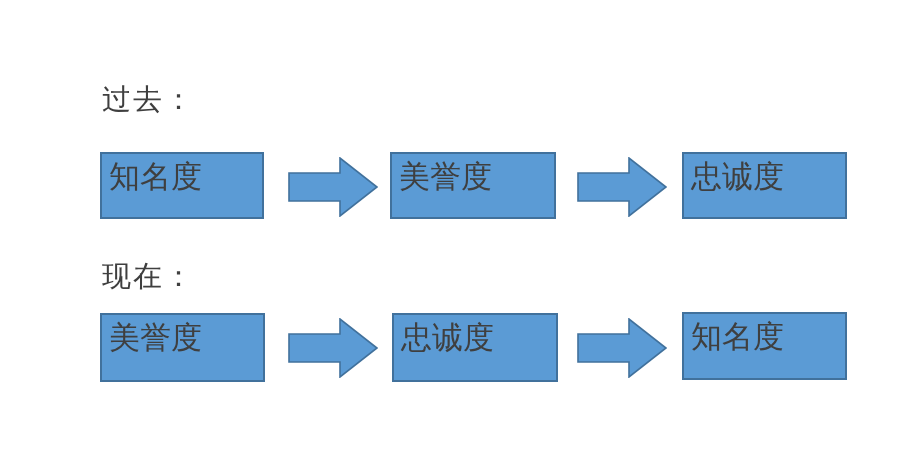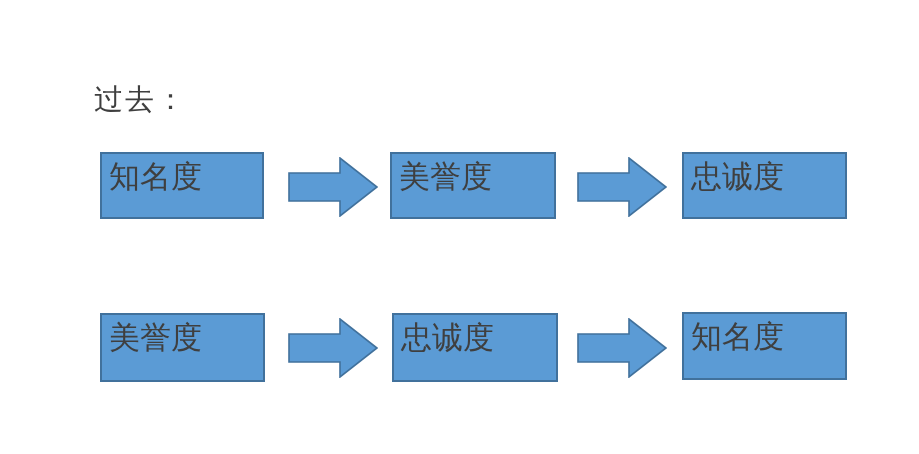--- a/index.html
+++ b/index.html
@@ -35,36 +35,37 @@
     stroke: var(--border, #41719c);
     stroke-width: 1.6;
     stroke-linejoin: miter;
   }
 </style>
 </head>
 <body>
 
 <div class="canvas" style="--bg: #ffffff; --fill: #5b9bd5; --border: #41719c; --text: #3f3f3f;">
 
-  <div class="row-label" style="left:94px; top:82px;text-align:right;">过去：</div>
+  <div class="row-label" style="left:102px; top:82px;text-align:right;">过去：</div>
 
   <div class="flow-box" style="left:100px; top:152px; width:164px; height:67px;">知名度</div>
 
   <svg class="flow-arrow" style="left:288px; top:157px;" width="90" height="60" viewBox="0 0 90 60">
     <polygon points="1,16 52,16 52,1 89,30 52,59 52,44 1,44" fill="#5b9bd5"></polygon>
   </svg>
 
   <div class="flow-box" style="left:390px; top:152px; width:166px; height:67px;">美誉度</div>
 
   <svg class="flow-arrow" style="left:577px; top:157px;" width="90" height="60" viewBox="0 0 90 60">
     <polygon points="1,16 52,16 52,1 89,30 52,59 52,44 1,44" fill="#5b9bd5"></polygon>
   </svg>
 
   <div class="flow-box" style="left:682px; top:152px; width:165px; height:67px;">忠诚度</div>
 
+  <div class="row-label" style="left:102px; top:259px;">现在：</div>
 
   <div class="flow-box" style="left:100px; top:313px; width:165px; height:69px;">美誉度</div>
 
   <svg class="flow-arrow" style="left:288px; top:318px;" width="90" height="60" viewBox="0 0 90 60">
     <polygon points="1,16 52,16 52,1 89,30 52,59 52,44 1,44" fill="#5b9bd5"></polygon>
   </svg>
 
   <div class="flow-box" style="left:392px; top:313px; width:166px; height:69px;">忠诚度</div>
 
   <svg class="flow-arrow" style="left:577px; top:318px;" width="90" height="60" viewBox="0 0 90 60">

